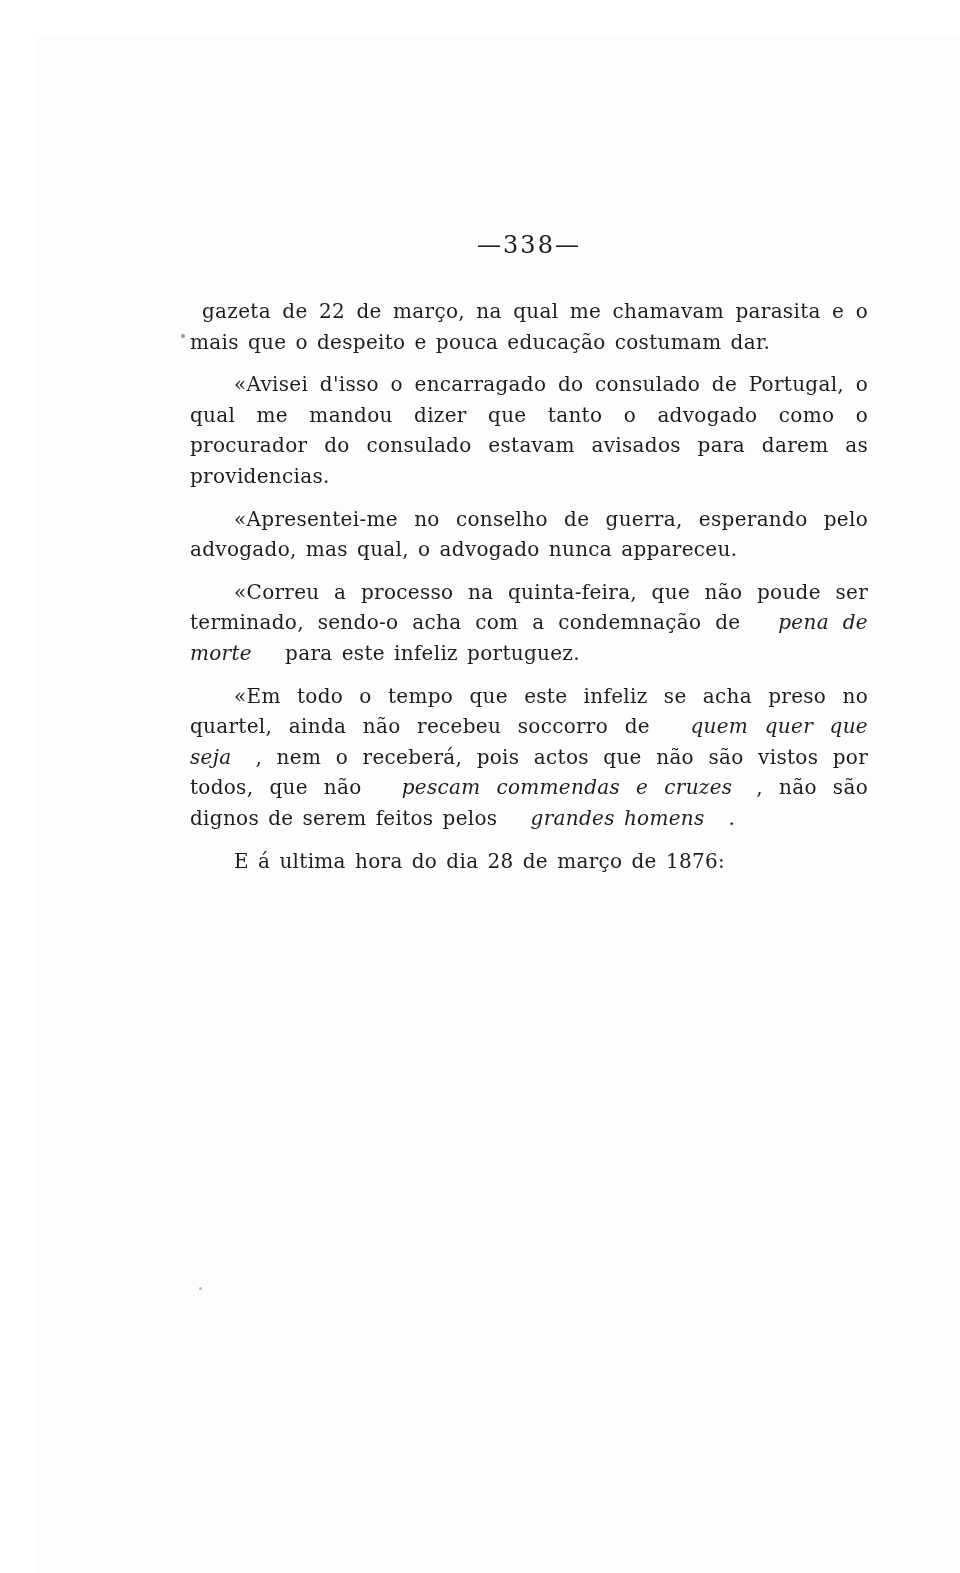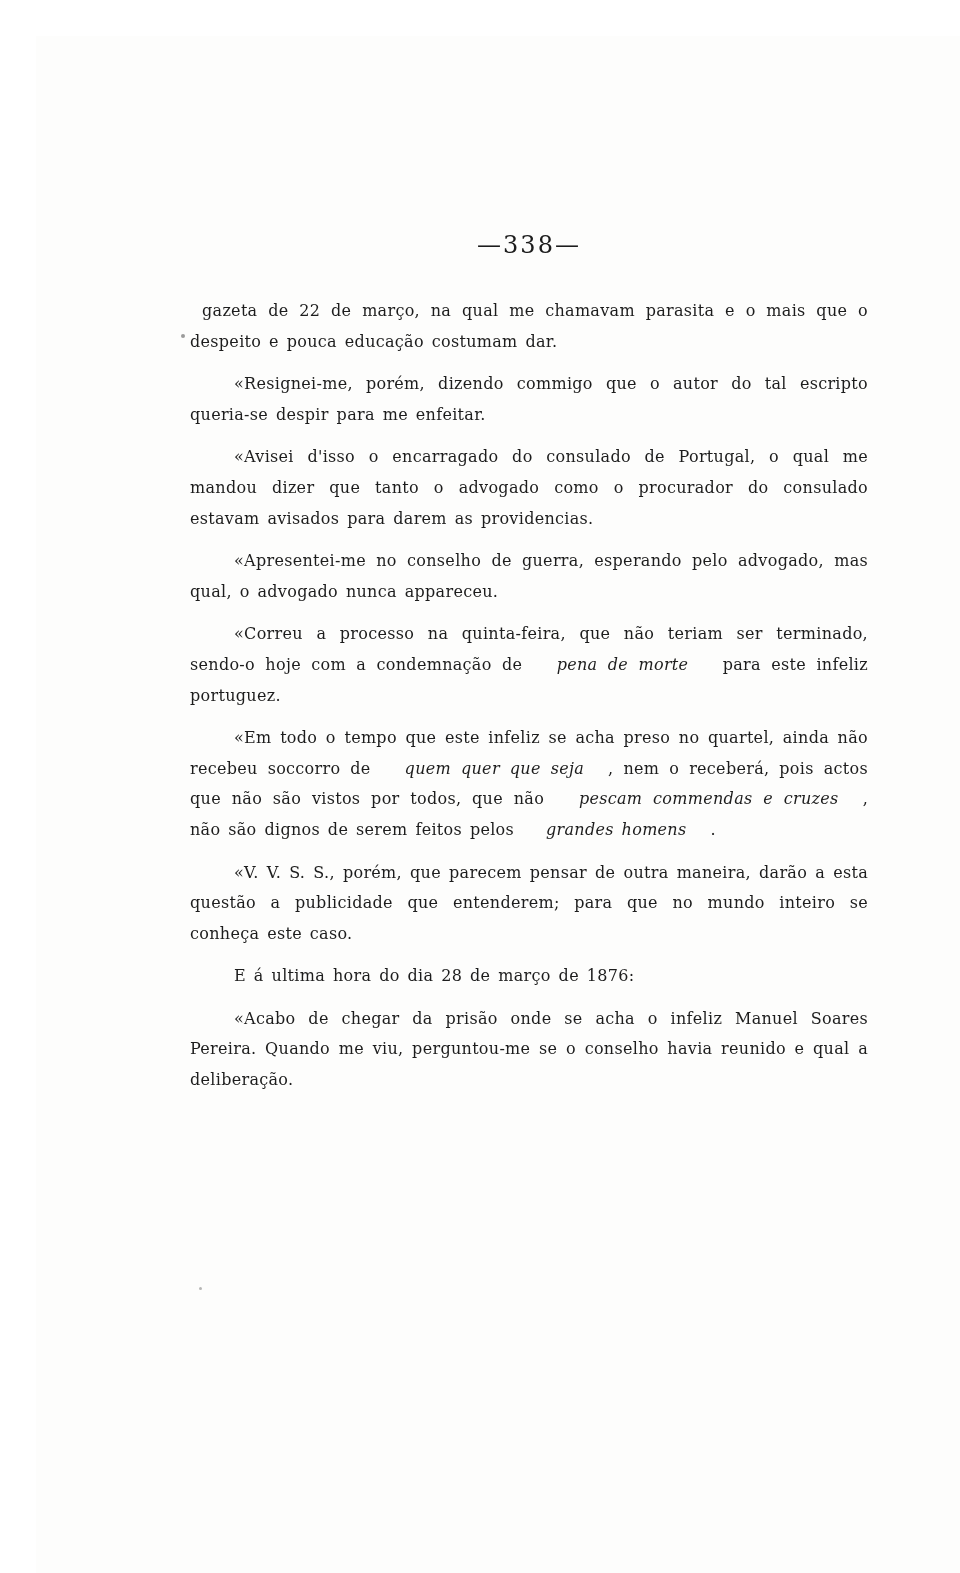--- a/index.html
+++ b/index.html
@@ -25,21 +25,21 @@
     text-align: center;
     font-size: 24px;
     letter-spacing: 2px;
     color: #1c1c1c;
   }
   .text-block {
     position: absolute;
     top: 236px;
     left: 130px;
     width: 702px;
-    font-size: 16px;
+    font-size: 20px;
     line-height: 30.6px;
     text-align: justify;
     letter-spacing: 0.3px;
     word-spacing: 2.5px;
     color: #1d1d1d;
   }
   .text-block p { text-indent: 32px; }
   .text-block p.continuation { text-indent: 0; }
   .text-block i { font-style: italic; }
   .ink-speck {
@@ -60,33 +60,30 @@
 
   <div class="page-number">—338—</div>
 
   <div class="ink-speck speck-1"></div>
   <div class="ink-speck speck-2"></div>
 
   <div class="text-block">
 
     <p class="continuation"><span>gazeta de 22 de março, na qual me chamavam parasita e o mais que o despeito e pouca educação costumam dar.</span></p>
 
-    <p><span>«Resignei-me, porém, dizendo commigo que o autor do tal escripto queria-se despir para me enfeitar.</span></p>
 
 
     <p><span>«Avisei d'isso o encarragado do consulado de Portugal, o qual me mandou dizer que tanto o advogado como o procurador do consulado estavam avisados para darem as providencias.</span></p>
 
     <p><span>«Apresentei-me no conselho de guerra, esperando pelo advogado, mas qual, o advogado nunca appareceu.</span></p>
 
-    <p><span>«Correu a processo na quinta-feira, que não teriam ser terminado, sendo-o hoje com a condemnação de </span><i>pena de morte</i><span> para este infeliz portuguez.</span></p>
+    <p><span>«Correu a processo na quinta-feira, que não poude ser terminado, sendo-o acha com a condemnação de </span><i>pena de morte</i><span> para este infeliz portuguez.</span></p>
 
     <p><span>«Em todo o tempo que este infeliz se acha preso no quartel, ainda não recebeu soccorro de </span><i>quem quer que seja</i><span>, nem o receberá, pois actos que não são vistos por todos, que não </span><i>pescam commendas e cruzes</i><span>, não são dignos de serem feitos pelos </span><i>grandes homens</i><span>.</span></p>
 
-    <p><span>«V. V. S. S., porém, que parecem pensar de outra maneira, darão a esta questão a publicidade que entenderem; para que no mundo inteiro se conheça este caso.</span></p>
 
 
     <p><span>E á ultima hora do dia 28 de março de 1876:</span></p>
 
-    <p><span>«Acabo de chegar da prisão onde se acha o infeliz Manuel Soares Pereira. Quando me viu, perguntou-me se o conselho havia reunido e qual a deliberação.</span></p>
 
 
   </div>
 </div>
 
 </body></html>

